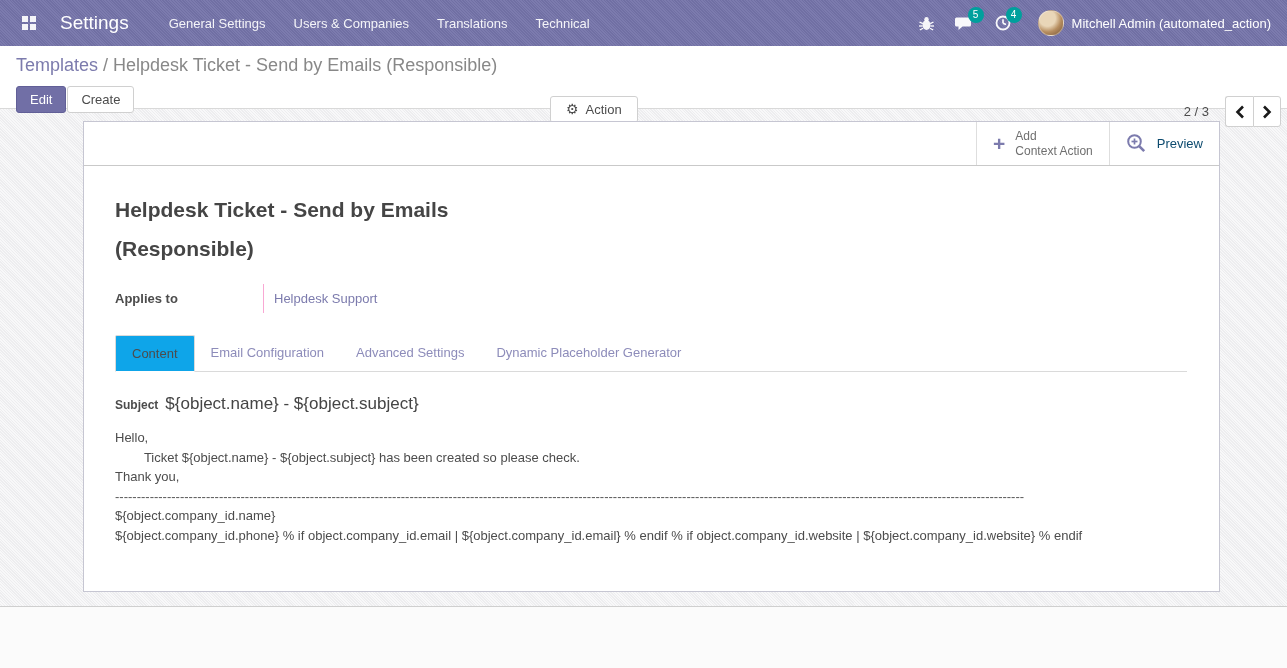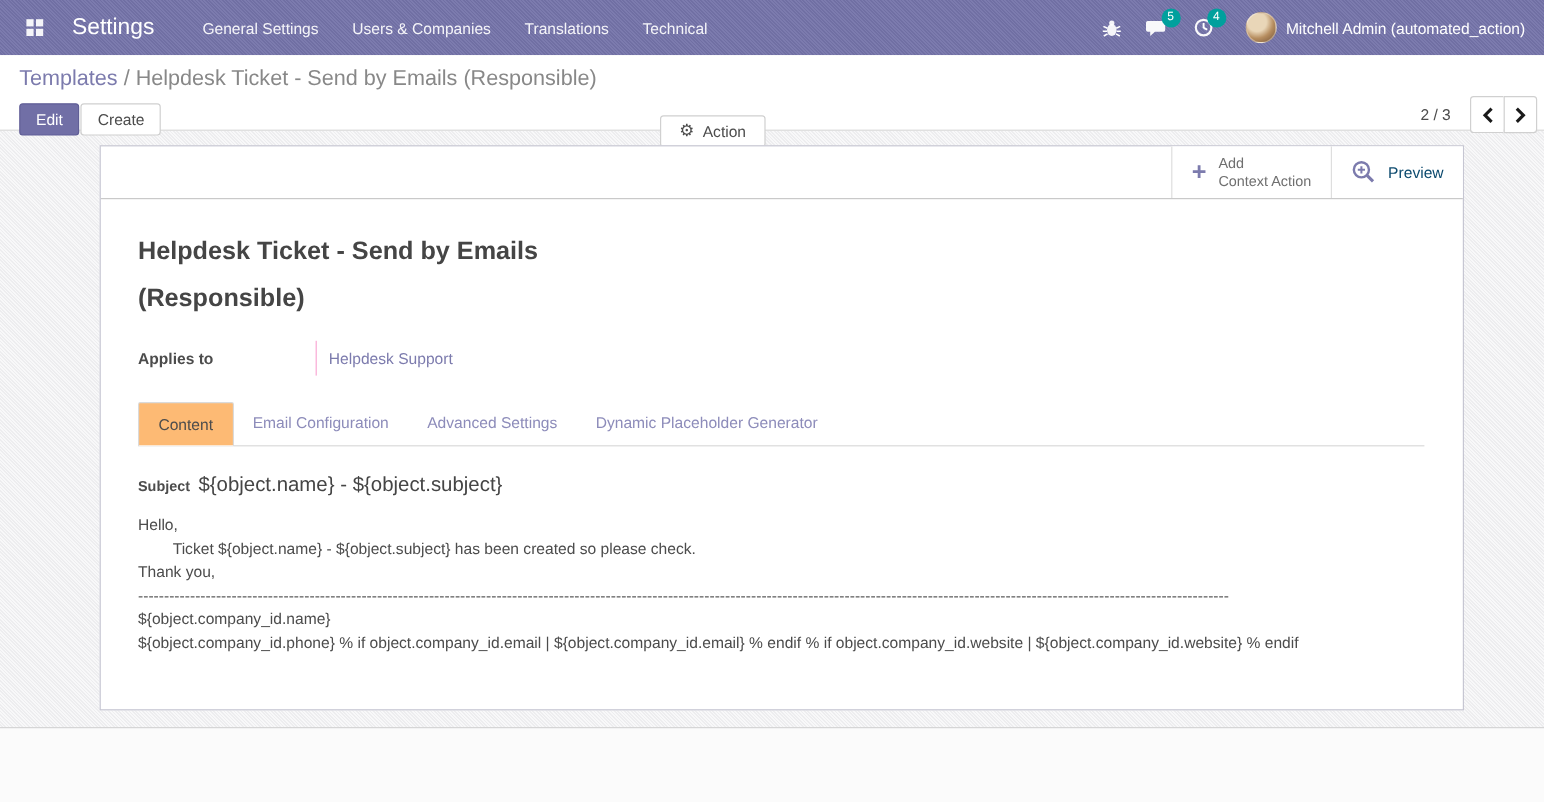--- a/index.html
+++ b/index.html
@@ -30,21 +30,21 @@
 
   
   .control-panel { background:#fff; border-bottom:1px solid #d9d9d9; padding:9px 0 12px 16px; position:relative; height:63px; }
   .breadcrumb { font-size:18px; color:#888; margin-bottom:10px; }
   .breadcrumb .bc-link { color:#7c7bad; cursor:pointer; }
   .btn-row { display:flex; align-items:center; }
   .btn { font-size:13px; padding:5px 13px; border-radius:3px; cursor:pointer; border:1px solid #d0d0d0; background:#fff; color:#4c4c4c; }
   .btn-primary { background:#716fa6; border-color:#615f97; color:#fff; margin-right:1px; }
   .action-btn { position:absolute; left:550px; top:50px; display:flex; align-items:center; gap:7px; padding:5px 15px; }
   .gear-glyph { font-family:"DejaVu Sans", sans-serif; font-size:14px; line-height:13px; color:#4c4c4c; }
-  .pager-zone { position:absolute; right:6px; top:34px; display:flex; align-items:center; }
+  .pager-zone { position:absolute; right:6px; top:50px; display:flex; align-items:center; }
   .pager-text { font-size:13px; color:#4c4c4c; margin-right:16px; }
   .pager-btn { width:28px; height:31px; border:1px solid #d0d0d0; background:#fff; display:flex; align-items:center; justify-content:center; cursor:pointer; }
   .pager-prev { border-radius:3px 0 0 3px; border-right:none; }
   .pager-next { border-radius:0 3px 3px 0; }
 
   
   .content-area { background:#f1f1f3;
     background-image:repeating-linear-gradient(45deg, rgba(255,255,255,.5) 0 1px, rgba(0,0,0,.015) 1px 2px);
     height:498px; border-bottom:1px solid #cfcfcf; }
   .sheet { width:1137px; margin-left:83px; position:relative; top:12px; background:#fff; border:1px solid #c6c6d2; height:471px; }
@@ -58,21 +58,21 @@
   .form-body { padding:24px 32px 0 31px; }
   .record-title { font-size:21px; font-weight:bold; color:#454545; line-height:39px; max-width:340px; margin-bottom:16px; }
 
   .field-row { display:flex; align-items:center; margin-bottom:20px; }
   .field-label { width:148px; font-size:13px; font-weight:bold; color:#4c4c4c; }
   .field-value { border-left:1px solid #f9a8d4; padding:7px 0 7px 10px; font-size:13px; }
   .link { color:#7c7bad; cursor:pointer; }
 
   .tabs { display:flex; border-bottom:1px solid #dadada; margin-top:22px; }
   .tab { font-size:13px; padding:10px 16px; color:#8d8cba; cursor:pointer; position:relative; }
-  .tab.active { color:#4c4c4c; background:#fdba74; border:1px solid #dadada; border-bottom:1px solid #fff; margin-bottom:-1px; border-radius:2px 2px 0 0; }
+  .tab.active { color:#4c4c4c; background:#0ea5e9; border:1px solid #dadada; border-bottom:1px solid #fff; margin-bottom:-1px; border-radius:2px 2px 0 0; }
 
   .subject-row { display:flex; align-items:baseline; margin-top:22px; }
   .subject-label { font-size:12px; font-weight:bold; color:#4c4c4c; margin-right:7px; }
   .subject-value { font-size:17px; font-weight:normal; color:#454545; }
 
   .mail-body { margin-top:14px; font-size:13px; color:#4c4c4c; line-height:19.5px; }
   .mail-line { white-space:pre-wrap; }
   .dash-line { color:#595959; white-space:pre; overflow:hidden; letter-spacing:0; }
 
   .footer-strip { height:36px; background:#fbfbfb; }

